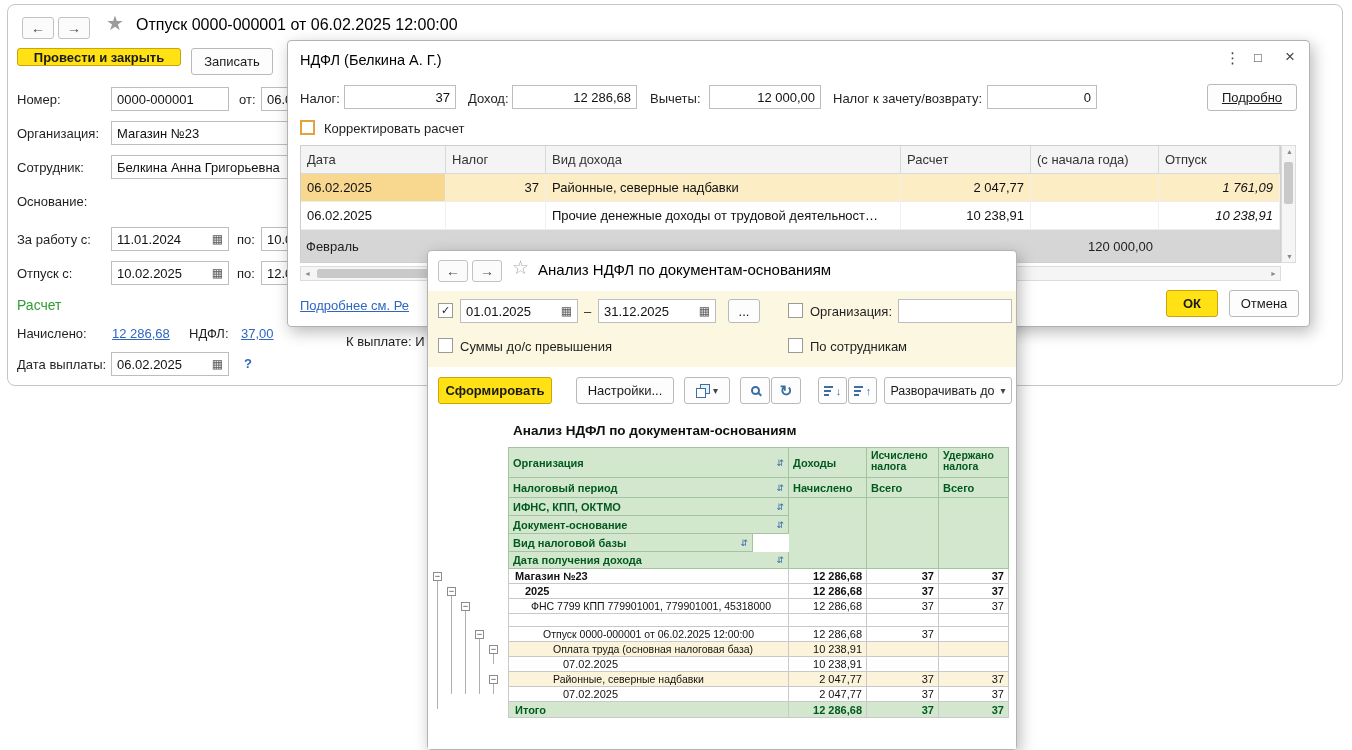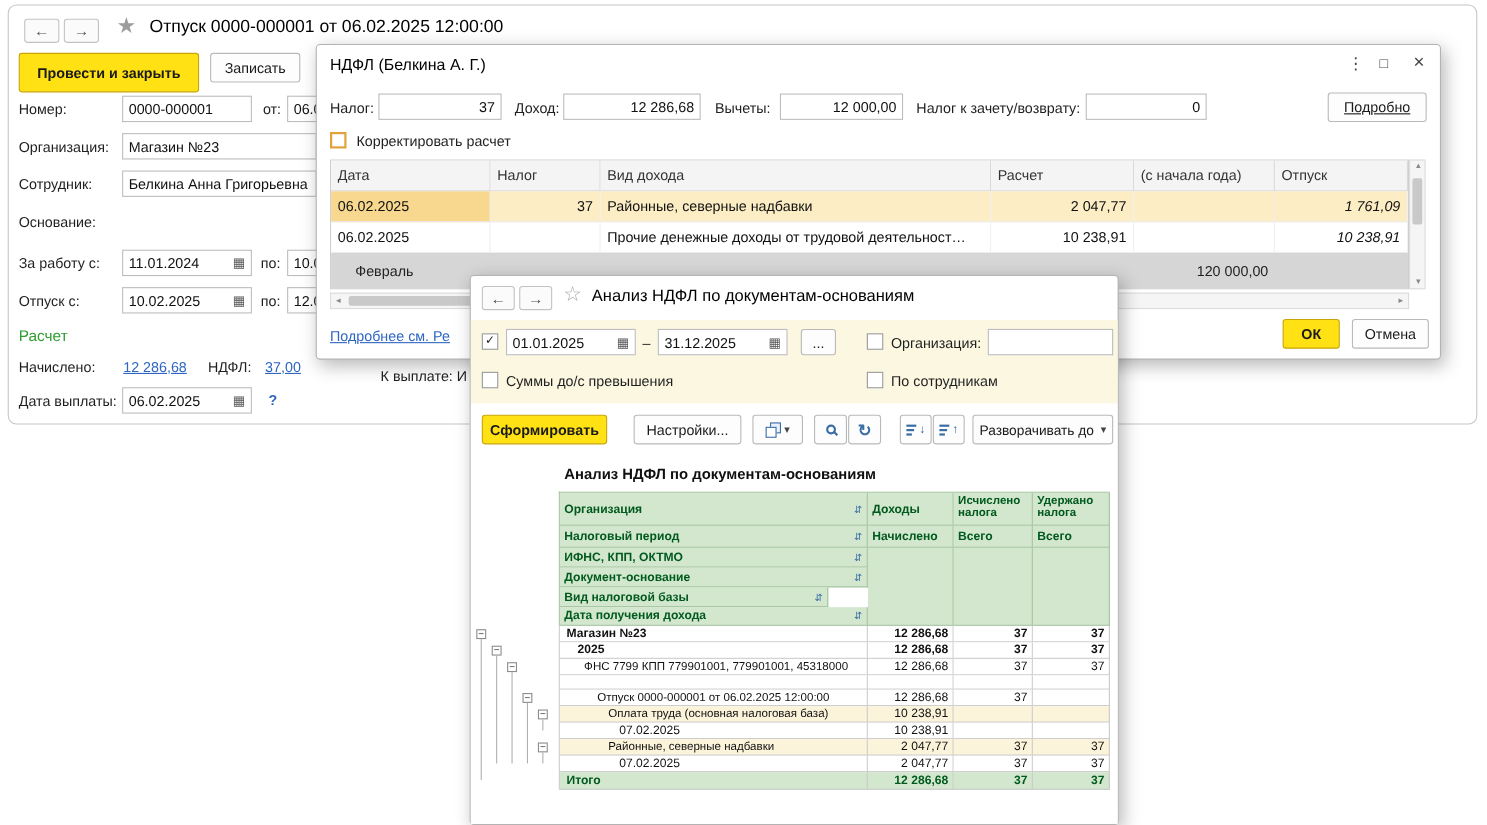--- a/index.html
+++ b/index.html
@@ -61,21 +61,21 @@
   <div class="win" style="left:7px;top:4px;width:1336px;height:382px;border-radius:8px;border-color:#c6c6c6;box-shadow:none;z-index:1">
     <div class="nav" style="left:14px;top:12px">
         <span>←</span>
       </div>
     <div class="nav" style="left:50px;top:12px">
         <span>→</span>
       </div>
     <div class="abs" style="left:98px;top:6px;font-size:20px;color:#9c9c9c">★</div>
     <div class="title" style="left:128px;top:11px;font-size:16px">Отпуск 0000-000001 от 06.02.2025 12:00:00</div>
 
-    <div class="btn btn-y" style="left:9px;top:43px;width:164px;height:36px">Провести и закрыть</div>
+    <div class="btn btn-y" style="left:9px;top:43px;width:164px;height:18px">Провести и закрыть</div>
     <div class="btn" style="left:183px;top:43px;width:82px;height:27px">Записать</div>
 
     <div class="lbl" style="left:9px;top:87px">Номер:</div>
     <div class="inp" style="left:103px;top:82px;width:118px">
         <span>0000-000001</span>
       </div>
     <div class="lbl" style="left:231px;top:87px">от:</div>
     <div class="inp" style="left:253px;top:82px;width:120px">
         <span>06.0</span>
       </div>
@@ -174,21 +174,21 @@
       </div>
       <div class="trow" style="top:56px;height:28px">
         <div class="dcell" style="left:0;width:145px">06.02.2025</div>
         <div class="dcell num" style="left:145px;width:100px"></div>
         <div class="dcell" style="left:245px;width:355px">Прочие денежные доходы от трудовой деятельност…</div>
         <div class="dcell num" style="left:600px;width:130px">10 238,91</div>
         <div class="dcell" style="left:730px;width:128px"></div>
         <div class="dcell num it" style="left:858px;width:121px">10 238,91</div>
       </div>
       <div class="grp" style="top:84px;height:32px">
-        <span style="padding-left:22px">Февраль</span>
+        <span style="padding-left:5px">Февраль</span>
         <span style="position:absolute;left:730px;width:122px;text-align:right">120 000,00</span>
       </div>
     </div>
 
     <div class="sb" style="left:993px;top:104px;width:15px;height:118px">
       <span class="abs" style="left:4px;top:2px">▲</span>
       <span class="abs" style="left:4px;bottom:2px">▼</span>
       <div class="sbthumb" style="left:2px;top:16px;width:9px;height:42px"></div>
     </div>
 

